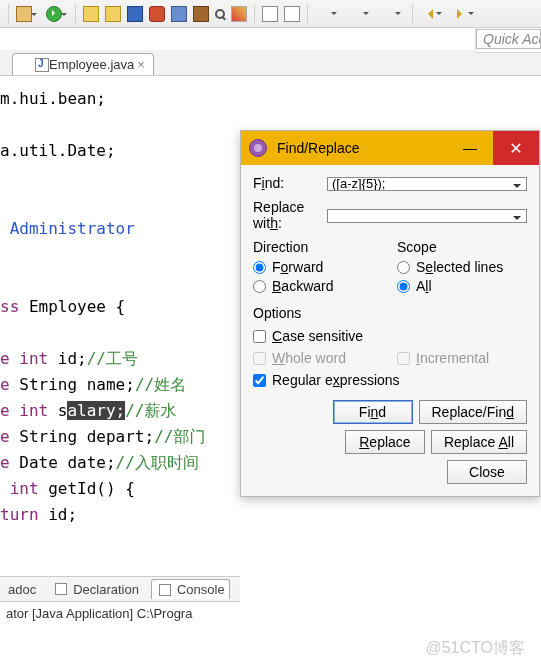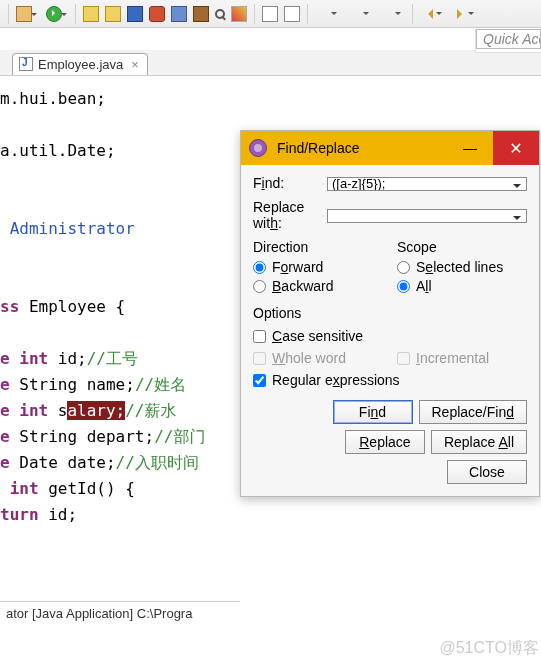--- a/index.html
+++ b/index.html
@@ -76,23 +76,23 @@
     display:flex;
     align-items:flex-end;
     padding-left:12px;
     margin-top:22px;
   }
   .etab {
     background:#fff;
     border:1px solid #aaa;
     border-bottom:none;
     border-radius:4px 4px 0 0;
-    padding:3px 8px 3px 6px;
+    padding:3px 8px 3px 22px;
     display:flex;
-    gap:5px;
+    align-items:center;
     font-size:13px;
     color:#333;
   }
   .etab .jicon {
     width:14px; height:14px;
     background:#fff; border:1px solid #888;
     position:relative;
   }
   .etab .jicon::after {
     content:"J";
@@ -106,24 +106,24 @@
 
   
   .editor {
     font-family: Consolas, monospace;
     font-size: 16px;
     line-height: 26px;
     color:#000;
     padding: 10px 0 0 0;
     white-space: pre;
   }
-  .kw { color:#8b2a7a; font-weight:bold; }
+  .kw { color:#8b2a7a; font-weight:normal; }
   .cmt { color:#3a8a3a; }
   .lnk { color:#2a55c8; }
-  .sel { background:#7f1d1d; color:#fff; }
+  .sel { background:#404040; color:#fff; }
 
   
   .bottom-views {
     position:absolute;
     left:0; bottom:38px;
     width:240px;
     border-top:1px solid #ccc;
     background:#f4f4f4;
   }
   .bv-tabs {
@@ -218,21 +218,21 @@
     background:linear-gradient(#fdfdfd,#ececec);
     padding:3px 12px;
     font-size:14px;
     font-family:inherit;
     min-width:80px;
   }
   .wbtn.focus { border-color:#3a6ac0; box-shadow:0 0 0 1px #8eb2ea inset;text-align:center; }
 
   .watermark {
     position:absolute;
-    right:2px; bottom:4px;
+    right:16px; bottom:4px;
     color:#ccc;
     font-size:16px;
   }
 </style>
 </head>
 <body>
 
 <div class="toolbar">
   <span class="tb-sep"></span>
   <span class="tb-icon ic-box tb-drop"></span>
@@ -289,20 +289,33 @@
 <span class="kw">e</span><span class="kw"> int</span><span> id;</span><span class="cmt">//工号</span>
 <span class="kw">e</span><span> String name;</span><span class="cmt">//姓名</span>
 <span class="kw">e</span><span class="kw"> int</span><span> s</span><span class="sel">alary;</span><span class="cmt">//薪水</span>
 <span class="kw">e</span><span> String depart;</span><span class="cmt">//部门</span>
 <span class="kw">e</span><span> Date date;</span><span class="cmt">//入职时间</span>
 <span class="kw"> int</span><span> getId() {</span>
 <span class="kw">turn</span><span> id;</span>
 </div>
 
 <div class="bottom-views">
+  <div class="bv-tabs">
+    <div class="bv-tab">
+        <span>adoc</span>
+      </div>
+    <div class="bv-tab">
+      <span class="tb-icon ic-page" style="width:12px;height:12px"></span>
+      <span>Declaration</span>
+    </div>
+    <div class="bv-tab active">
+      <span class="tb-icon ic-page" style="width:12px;height:12px"></span>
+      <span>Console</span>
+    </div>
+  </div>
   <div class="bv-body">ator [Java Application] C:\Progra</div>
 </div>
 
 <div class="dialog">
   <div class="titlebar">
     <span class="dlg-ic"></span>
     <span>Find/Replace</span>
     <span class="spacer"></span>
     <span class="tbtn">—</span>
     <span class="tbtn close">✕</span>

